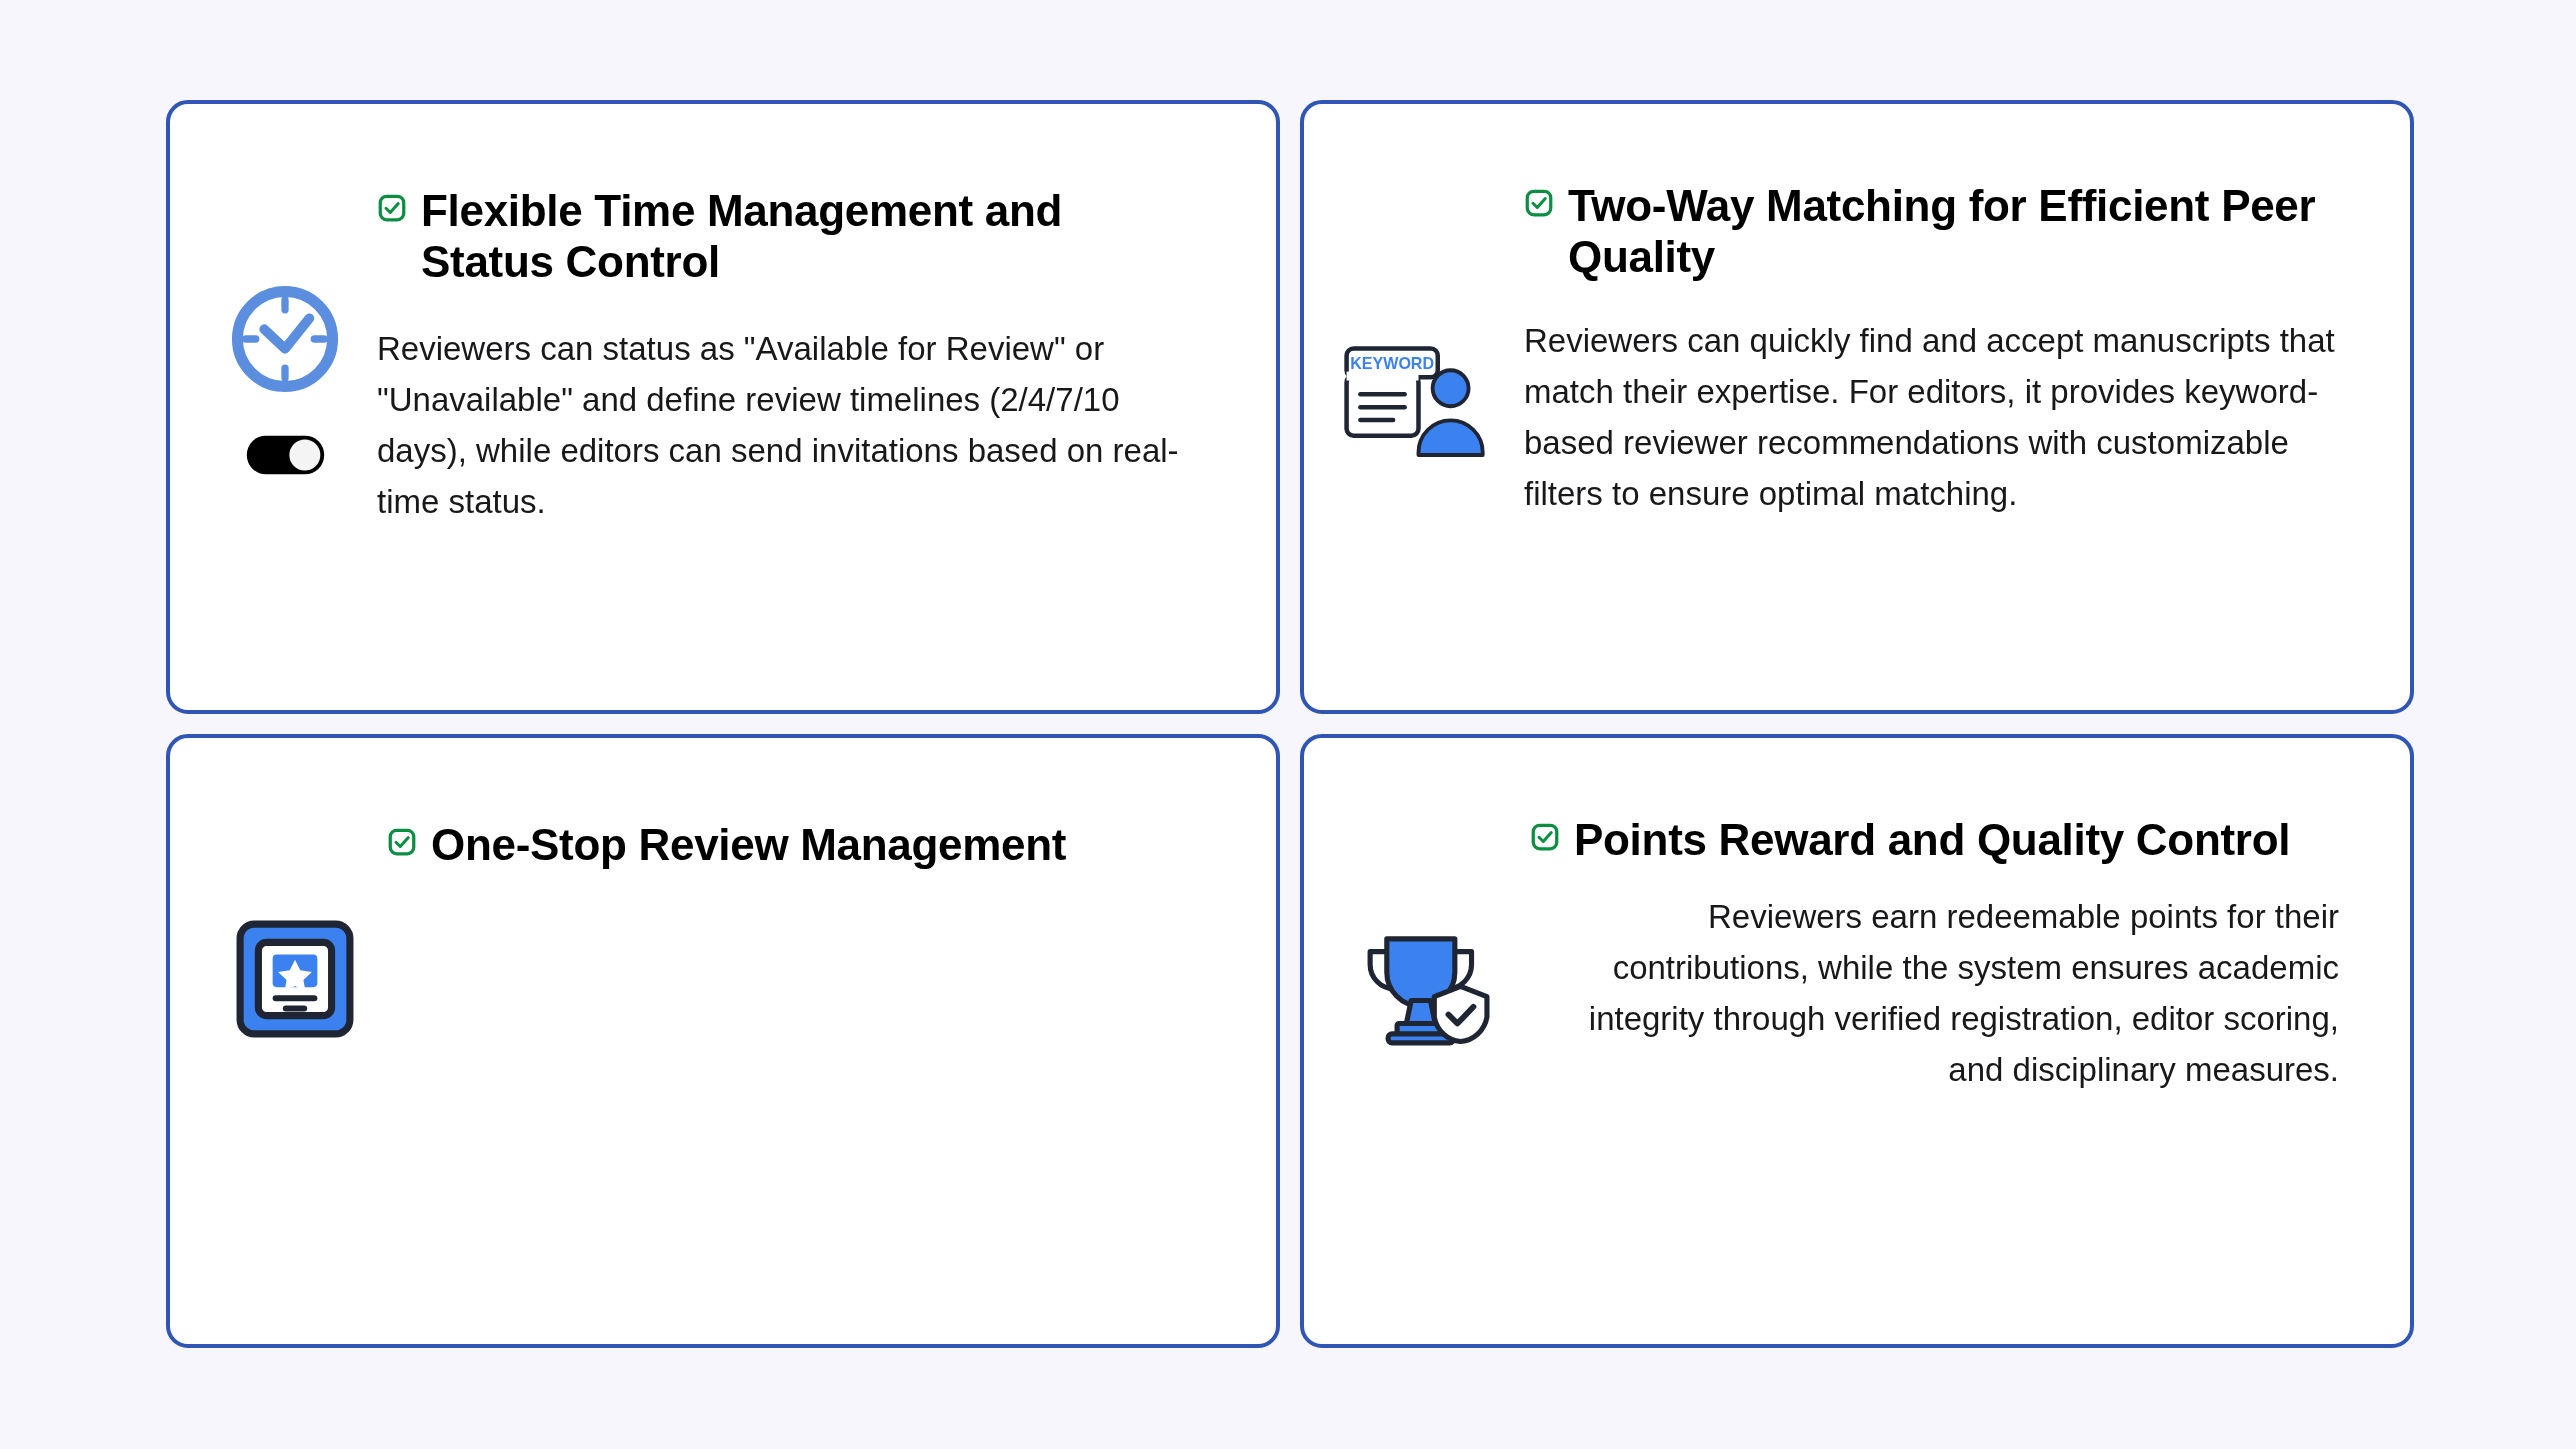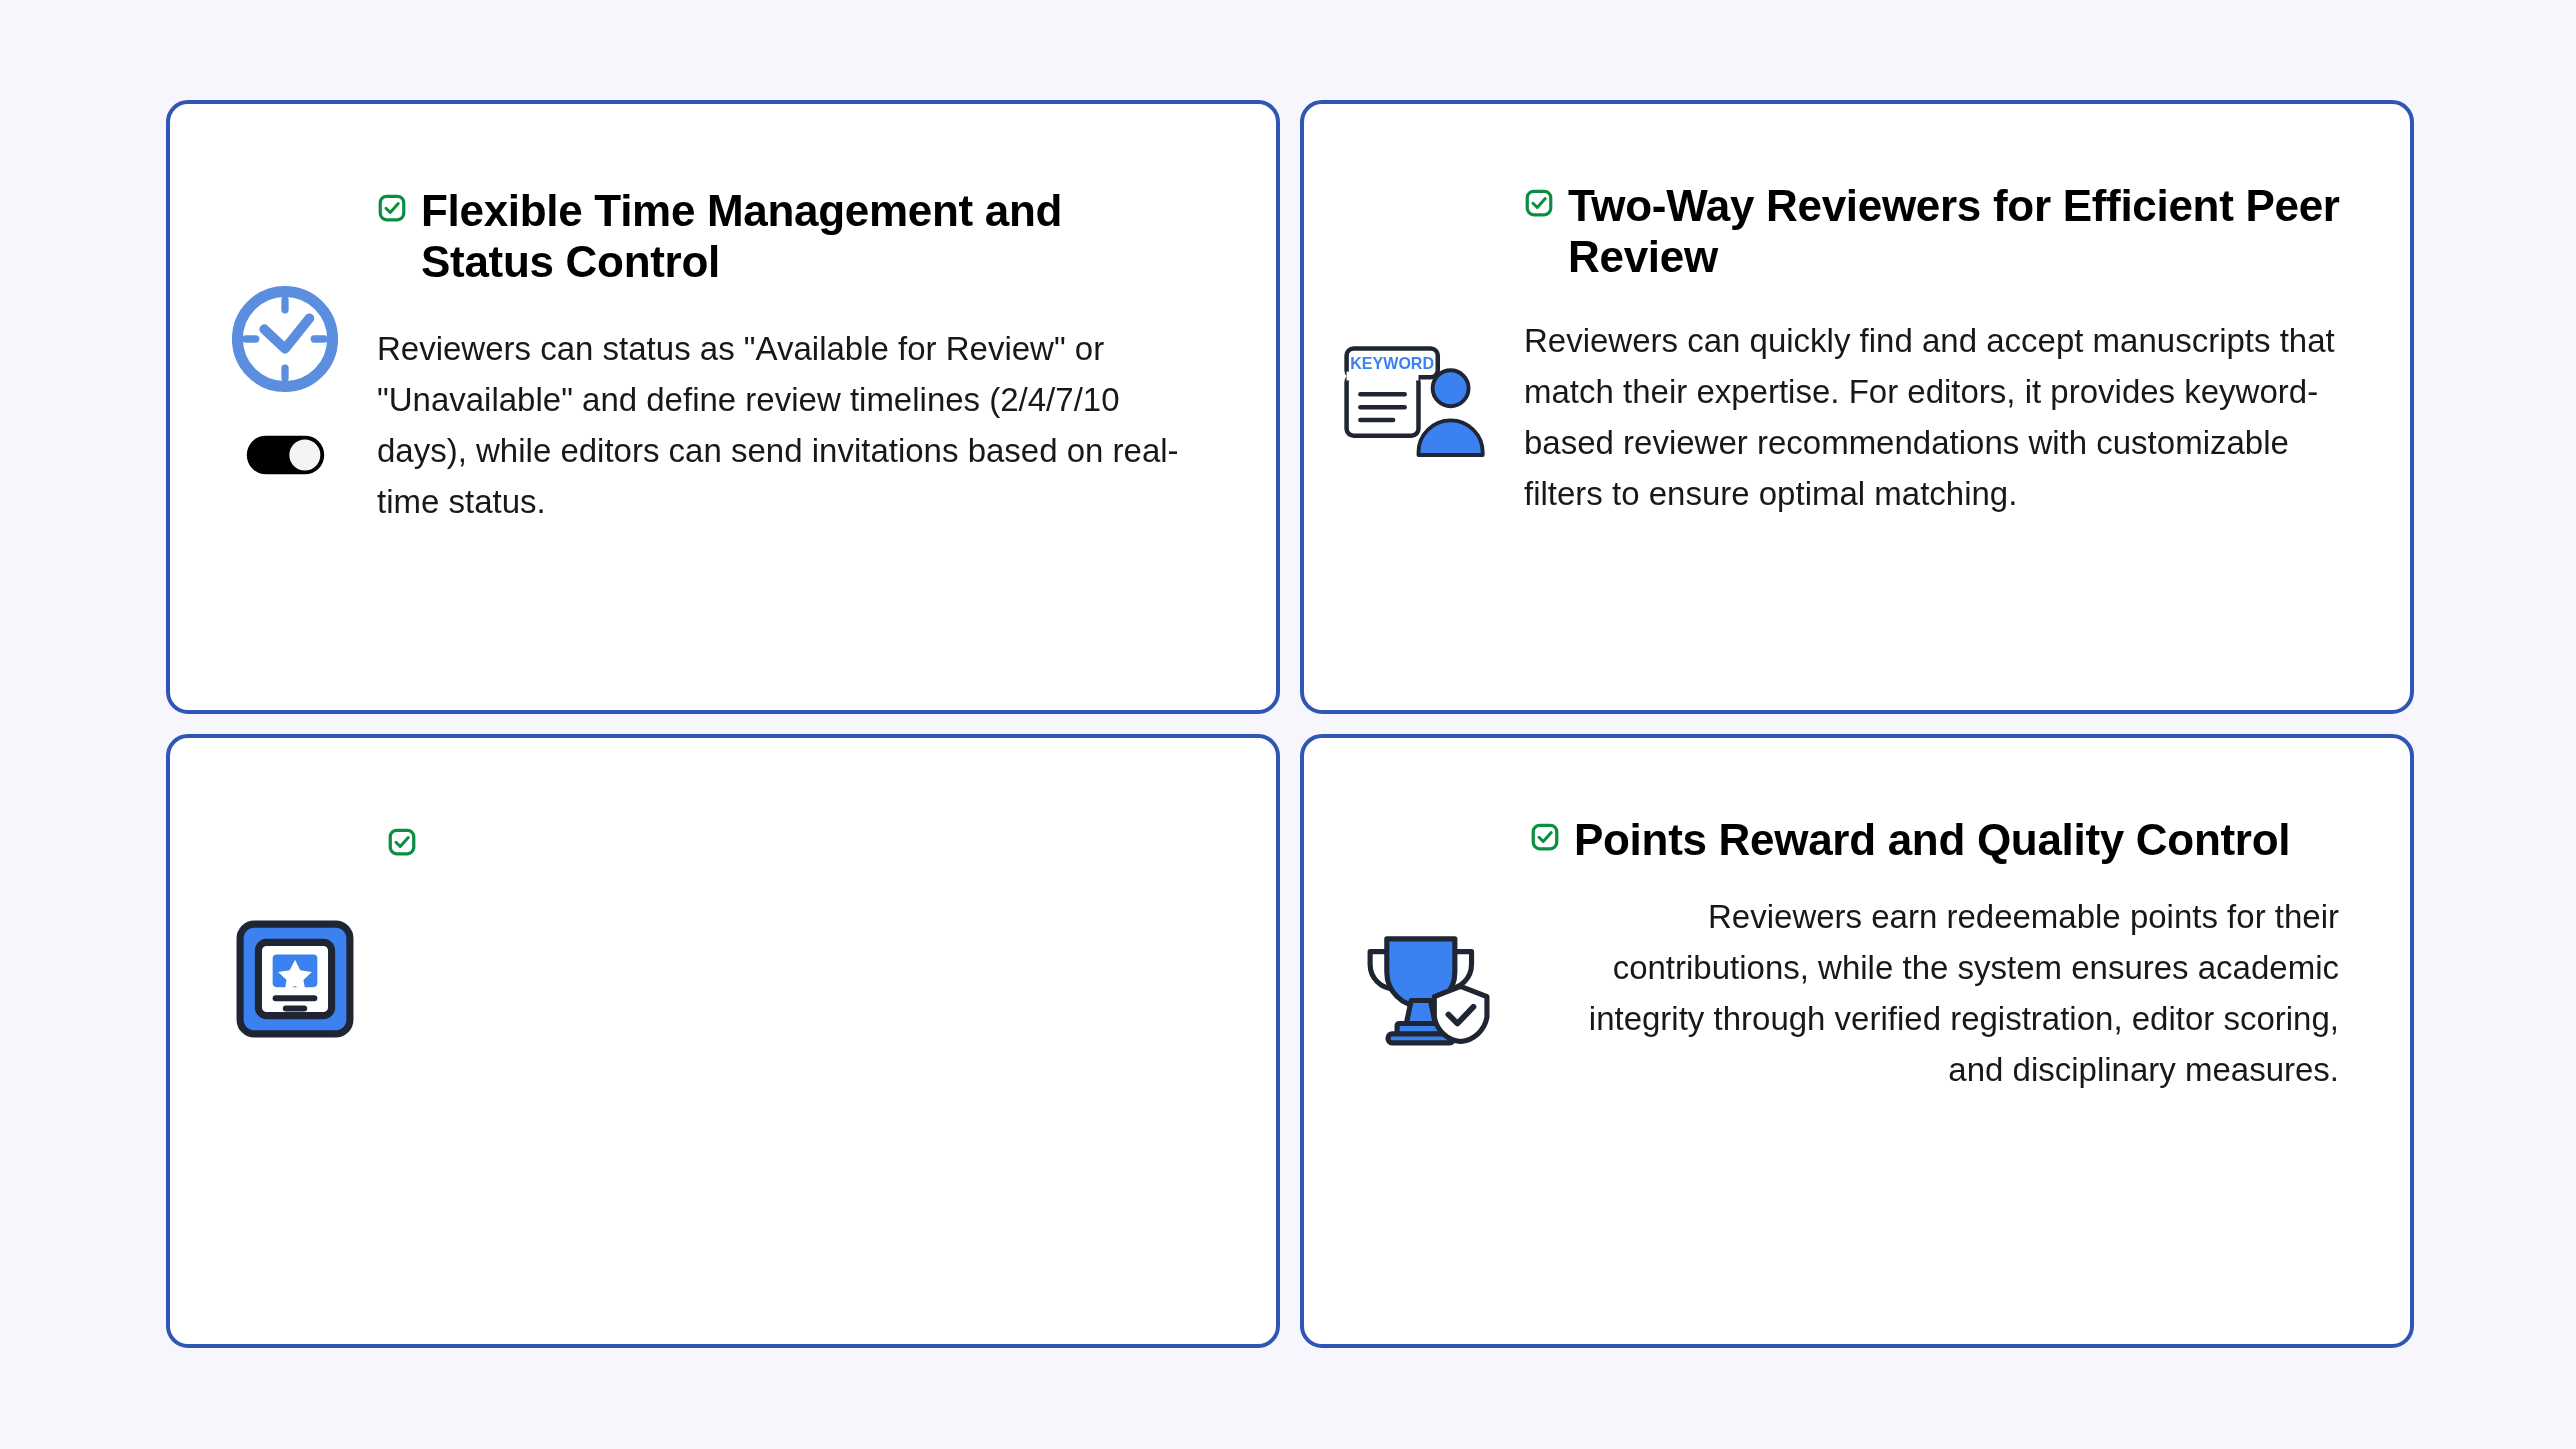--- a/index.html
+++ b/index.html
@@ -165,21 +165,21 @@
       </span>
     </div>
     <div class="text-col">
       <h2 class="card-title">
         <span class="check-badge">
           <svg width="30" height="30" viewBox="0 0 24 24" aria-hidden="true">
             <rect x="2.6" y="2.6" width="18.8" height="18.8" rx="5.2" fill="none" stroke="#0a8f42" stroke-width="2.6"></rect>
             <path d="M7.2 12.2 L10.6 15.6 L17 8.4" fill="none" stroke="#0a8f42" stroke-width="2.4" stroke-linecap="round" stroke-linejoin="round"></path>
           </svg>
         </span>
-        <span>Two-Way Reviewers for Efficient Peer Review</span>
+        <span>Two-Way Matching for Efficient Peer Quality</span>
       </h2>
       <p class="card-body">Reviewers can quickly find and accept manuscripts that match their expertise. For editors, it provides keyword-based reviewer recommendations with customizable filters to ensure optimal matching.</p>
     </div>
   </div>
 
   <div class="card card-3">
     <div class="icon-col">
       <span>
         <svg width="122" height="122" viewBox="0 0 120 120" aria-hidden="true">
           <rect x="6" y="6" width="108" height="108" rx="14" fill="#3b82f0" stroke="#1f2533" stroke-width="7"></rect>
@@ -192,20 +192,21 @@
       </span>
     </div>
     <div class="text-col">
       <h2 class="card-title">
         <span class="check-badge">
           <svg width="30" height="30" viewBox="0 0 24 24" aria-hidden="true">
             <rect x="2.6" y="2.6" width="18.8" height="18.8" rx="5.2" fill="none" stroke="#0a8f42" stroke-width="2.6"></rect>
             <path d="M7.2 12.2 L10.6 15.6 L17 8.4" fill="none" stroke="#0a8f42" stroke-width="2.4" stroke-linecap="round" stroke-linejoin="round"></path>
           </svg>
         </span>
+        <span>One-Stop Review Management</span>
       </h2>
     </div>
   </div>
 
   <div class="card card-4">
     <div class="icon-col">
       <span>
         <svg width="138" height="119" viewBox="0 0 215 185" aria-hidden="true">
 
           <path d="M52 32 L22 32 L22 52 A38 38 0 0 0 60 90" fill="#ffffff" stroke="#1f2533" stroke-width="8" stroke-linejoin="round" stroke-linecap="round"></path>

